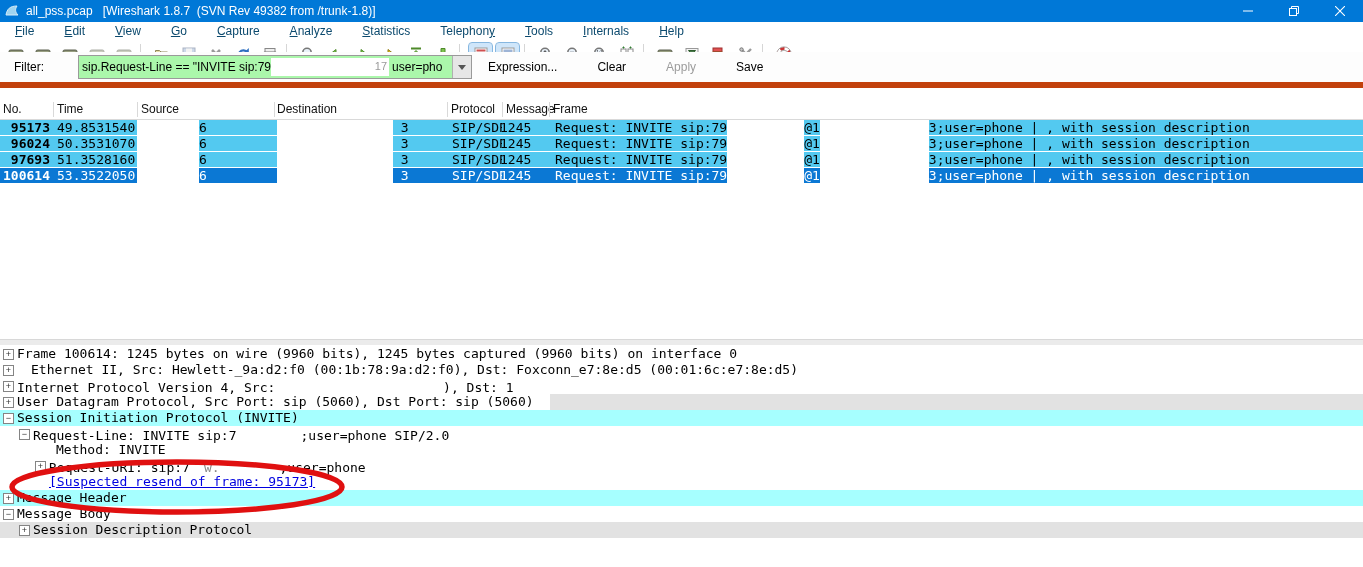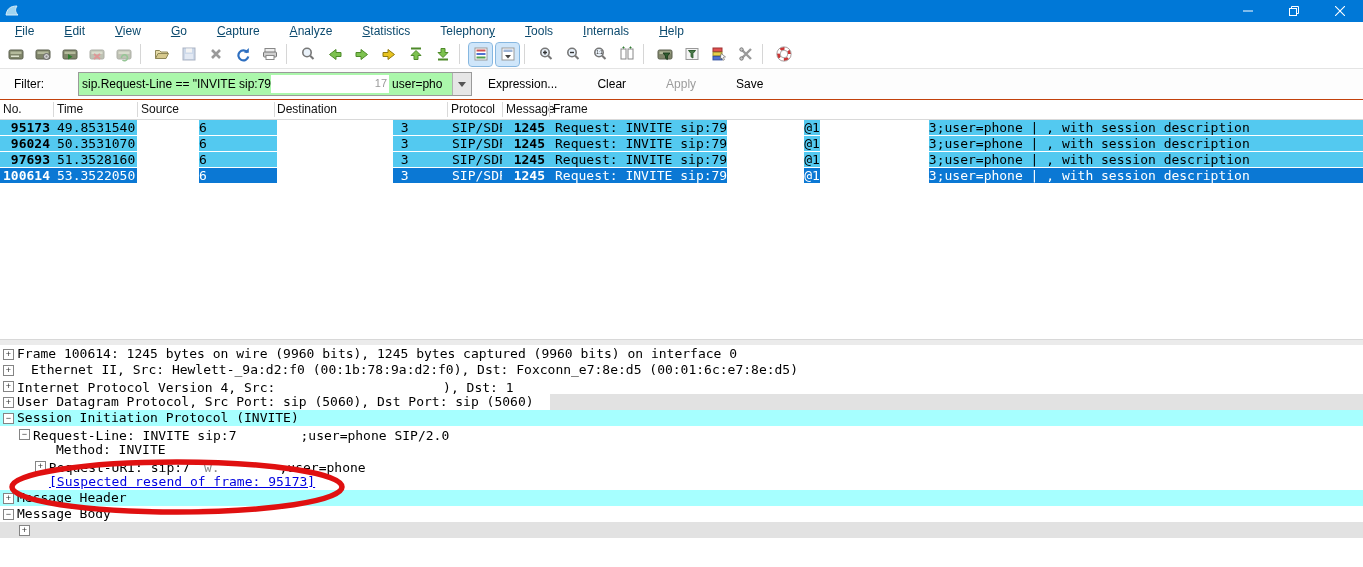--- a/index.html
+++ b/index.html
@@ -15,21 +15,21 @@
   .menubar{position:absolute;left:0;top:22px;width:100%;height:18px;background:#fff;display:flex;align-items:center;border-bottom:1px solid #f0f0f0;}
   .mi{padding:0 15px;height:18px;line-height:18px;color:#0c4a6e;}
   .mi u{text-decoration:underline;}
   
   .toolbar{position:absolute;left:0;top:40px;width:100%;height:28px;background:#fff;border-bottom:1px solid #e4e4e4;display:flex;align-items:center;}
   .tb-btn{width:23px;height:23px;margin-left:4px;display:flex;align-items:center;justify-content:center;border-radius:3px;}
   .tb-btn.active{background:#cfe6fa;outline:1px solid #86b7e0;}
   .tb-btn.dis{opacity:.5;}
   .tb-sep{width:1px;height:20px;background:#d6d6d6;margin:0 5px;}
   
-  .filterbar{position:absolute;left:0;top:69px;width:100%;height:30px;background:#fdfdfd;border-bottom:6px solid #c2410c;display:flex;align-items:center;}
+  .filterbar{position:absolute;left:0;top:52px;width:100%;height:30px;background:#fdfdfd;border-bottom:6px solid #c2410c;display:flex;align-items:center;}
   .filter-label{margin-left:14px;width:50px;color:#000;}
   .filter-combo{position:relative;margin-left:14px;width:392px;height:22px;background:#abf7ab;border:1px solid #9a9a9a;display:flex;align-items:center;overflow:hidden;}
   .fc-text{margin-left:3px;white-space:pre;font-size:12px;}
   .fc-redact{display:inline-block;width:118px;height:18px;background:#fff;position:relative;}
   .fc-ghost{position:absolute;right:2px;top:2px;color:#9a9a9a;font-size:11px;}
   .fc-arrow{position:absolute;right:0;top:0;width:18px;height:22px;background:#e6e6e6;border-left:1px solid #b0b0b0;display:flex;align-items:center;justify-content:center;}
   .fc-arrow:after{content:"";width:0;height:0;border-left:4px solid transparent;border-right:4px solid transparent;border-top:5px solid #555;}
   .fbtn{margin-left:40px;color:#000;white-space:nowrap;}
   .fbtn.first{margin-left:16px;}
   .fbtn.disabled{color:#9c9c9c;}
@@ -40,21 +40,21 @@
   #plist-rows{position:absolute;left:0;top:120px;width:100%;}
   .prow{position:relative;height:15px;margin-bottom:1px;background:#53c9f0;
         font-family:"DejaVu Sans Mono","Liberation Mono",monospace;font-size:13px;line-height:15px;white-space:pre;}
   .prow.selected{background:#0b78d4;color:#fff;}
   .pc{position:absolute;top:0;height:15px;overflow:visible;}
   .c-no{left:0;width:50px;text-align:right;font-weight:bold;}
   .c-time{left:57px;width:80px;}
   .c-src{left:137px;width:137px;}
   .c-dst{left:277px;width:168px;}
   .c-proto{left:452px;width:50px;overflow:hidden;}
-  .c-len{left:500px;width:45px;text-align:right;font-weight:bold;}
+  .c-len{left:500px;width:45px;}
   .c-info{left:555px;width:806px;}
   .redact{display:inline-block;vertical-align:top;height:15px;background:#fff;}
   .prow.selected .redact{height:20px;}
   .r-src{width:62px;}
   .r-dst{width:116px;}
   .r-i1{width:77px;}
   .r-i2{width:109px;}
   
   .gap-strip{position:absolute;left:0;top:339px;width:100%;height:6px;background:#ebebeb;border-top:1px solid #d8d8d8;}
   
@@ -77,20 +77,21 @@
 <body>
 
 <div id="win">
 
   <div class="titlebar">
     <span class="app-icon">
       <svg width="16" height="16" viewBox="0 0 16 16">
           <path d="M2 12 C3 6 6 3 13 3 C11 6 11 9 14 12 Z" fill="#9fd4f0" stroke="#d6ecf8" stroke-width="1"></path>
         </svg>
     </span>
+    <span class="title-text">all_pss.pcap   [Wireshark 1.8.7  (SVN Rev 49382 from /trunk-1.8)]</span>
     <div class="win-controls">
       <div class="wc">
         <svg width="10" height="10" viewBox="0 0 10 10">
             <path d="M0 5 h10" stroke="#fff" stroke-width="1"></path>
           </svg>
       </div>
       <div class="wc">
         <svg width="10" height="10" viewBox="0 0 10 10">
             <rect x="0.5" y="2.5" width="7" height="7" fill="none" stroke="#fff"></rect>
             <path d="M2.5 2.5 v-2 h7 v7 h-2" fill="none" stroke="#fff"></path>
@@ -351,20 +352,20 @@
       <div class="drow"><div class="exp" style="left: 3px;">+</div><span class="dtext" style="left: 31px;">Ethernet II, Src: Hewlett-_9a:d2:f0 (00:1b:78:9a:d2:f0), Dst: Foxconn_e7:8e:d5 (00:01:6c:e7:8e:d5)</span></div>
       <div class="drow"><div class="exp" style="left: 3px;">+</div><span class="dtext" style="left: 17px;">Internet Protocol Version 4, Src: <span class="dgap" style="width: 160px;"></span>), Dst: 1<span class="dgap" style="width: 390px;"></span></span></div>
       <div class="drow"><div class="grayband"></div><div class="exp" style="left: 3px;">+</div><span class="dtext" style="left: 17px;">User Datagram Protocol, Src Port: sip (5060), Dst Port: sip (5060)</span></div>
       <div class="drow cyan"><div class="exp" style="left: 3px;">−</div><span class="dtext" style="left: 17px;">Session Initiation Protocol (INVITE)</span></div>
       <div class="drow"><div class="exp" style="left: 19px;">−</div><span class="dtext" style="left: 33px;">Request-Line: INVITE sip:7<span class="dgap" style="width: 64px;"></span>;user=phone SIP/2.0</span></div>
       <div class="drow"><span class="dtext" style="left: 49px; padding-left: 7px;">Method: INVITE</span></div>
       <div class="drow"><div class="exp" style="left: 35px;">+</div><span class="dtext" style="left: 49px;">Request-URI: sip:7<span class="dgap" style="width: 14px;"></span><span class="dghost">w.</span><span class="dgap" style="width: 60px;"></span>;user=phone</span></div>
       <div class="drow"><span class="dtext link" style="left: 49px;">[Suspected resend of frame: 95173]</span></div>
       <div class="drow cyan"><div class="exp" style="left: 3px;">+</div><span class="dtext" style="left: 17px;">Message Header</span></div>
       <div class="drow"><div class="exp" style="left: 3px;">−</div><span class="dtext" style="left: 17px;">Message Body</span></div>
-      <div class="drow gray"><div class="exp" style="left: 19px;">+</div></div>
+      <div class="drow gray"><div class="exp" style="left: 19px;">+</div><span class="dtext" style="left: 33px;">Session Description Protocol</span></div>
     </div>
 
   <svg class="annotation" width="342" height="58" viewBox="0 0 342 58">
     <ellipse cx="171" cy="29" rx="165" ry="25" fill="none" stroke="#e01010" stroke-width="5.5"></ellipse>
   </svg>
 
 </div>
 
 </body></html>

